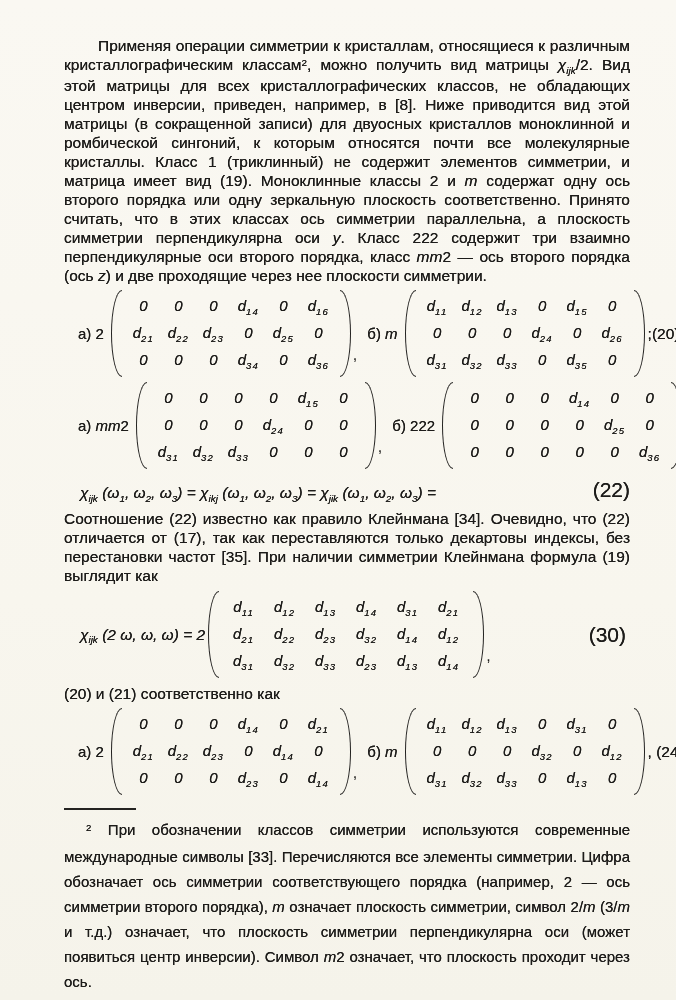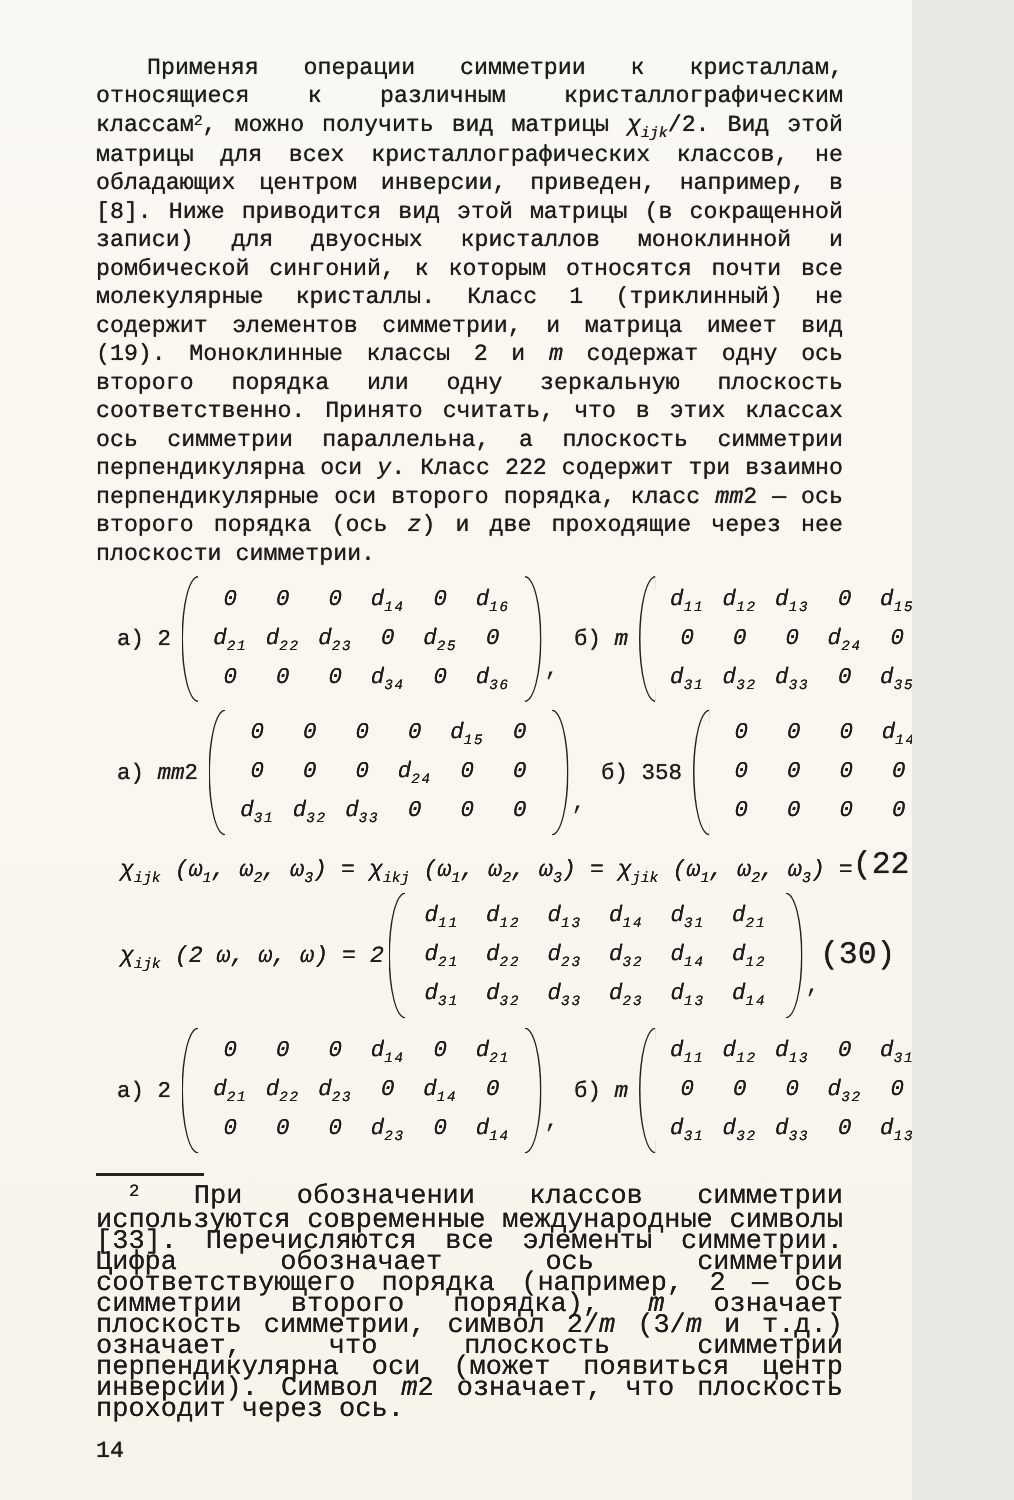--- a/index.html
+++ b/index.html
@@ -1,20 +1,20 @@
 <!DOCTYPE html>
 <html lang="ru"><head>
 <meta charset="utf-8">
 <style>
   html,body{margin:0;padding:0;background:#e9e7e1;}
   .page{
-    width:608px;height:1000px;box-sizing:border-box;
+    width:676px;height:1000px;box-sizing:border-box;
     padding:36px 46px 0 64px;
     background:linear-gradient(180deg,#faf8f2 0%,#f8f6ee 60%,#f5f3ea 100%);
-    font-family:Liberation Mono, monospace;
+    font-family:Liberation Sans, sans-serif;
     color:#1d1c1a;overflow:hidden;position:relative;
   }
   .body{
     font-size:15.5px;line-height:19px;margin:0;text-align:justify;
     text-shadow:0 0 .5px currentColor;
   }
   .indent{text-indent:34px;}
   .spacer-top{margin-top:7px;}
   sub{font-size:64%;vertical-align:baseline;position:relative;top:.38em;}
   sup{font-size:64%;vertical-align:baseline;position:relative;top:-.45em;}
@@ -46,21 +46,21 @@
 
   
   .eq23{display:flex;align-items:center;margin:6px 0 6px 16px;}
   .eq23 .mathline{margin-right:3px;}
   .eq23 .eqnum{margin-left:auto;margin-right:4px;}
   .eq23-matrix .mcell{min-width:37px;}
 
   
   .footrule{width:72px;border-top:2.5px solid #242321;margin:13px 0 7px 0;}
   .footnote{
-    font-size:18px;line-height:14px;margin:0;text-align:justify;
+    font-size:15px;line-height:25px;margin:0;text-align:justify;
     text-indent:22px;text-shadow:0 0 .4px currentColor;
   }
   .pagenum{margin-top:11px;font-size:15.5px;text-shadow:0 0 .7px currentColor;}
 </style>
 </head>
 <body>
 
 <div class="page">
 
   <p class="body indent">Применяя операции симметрии к кристаллам, относящиеся к различным кристаллографическим классам<sup>2</sup>, можно получить вид матрицы <i>χ<sub>ijk</sub></i>/2. Вид этой матрицы для всех кристаллографических классов, не обладающих центром инверсии, приведен, например, в [8]. Ниже приводится вид этой матрицы (в сокращенной записи) для двуосных кристаллов моноклинной и ромбической сингоний, к которым относятся почти все молекулярные кристаллы. Класс 1 (триклинный) не содержит элементов симметрии, и матрица имеет вид (19). Моноклинные классы 2 и <i>m</i> содержат одну ось второго порядка или одну зеркальную плоскость соответственно. Принято считать, что в этих классах ось симметрии параллельна, а плоскость симметрии перпендикулярна оси <i>y</i>. Класс 222 содержит три взаимно перпендикулярные оси второго порядка, класс <i>mm</i>2 — ось второго порядка (ось <i>z</i>) и две проходящие через нее плоскости симметрии.</p>
@@ -147,21 +147,21 @@
             <span class="mcell">d<sub>33</sub></span>
             <span class="mcell">0</span>
             <span class="mcell">0</span>
             <span class="mcell">0</span>
           </span>
           <span class="paren pr"></span>
         </span>
       <span class="msep">,</span>
     </span>
     <span class="eqitem">
-      <span class="mlabel">б) 358</span>
+      <span class="mlabel">б) 222</span>
       <span class="matrix">
           <span class="paren pl"></span>
           <span class="mgrid" style="grid-template-columns: repeat(6, auto);">
             <span class="mcell">0</span>
             <span class="mcell">0</span>
             <span class="mcell">0</span>
             <span class="mcell">d<sub>14</sub></span>
             <span class="mcell">0</span>
             <span class="mcell">0</span>
             <span class="mcell">0</span>
@@ -184,20 +184,21 @@
   </div>
 
 
   <div class="eq22">
     <span class="eqlines">
       <span class="mathline">χ<sub>ijk</sub> (ω<sub>1</sub>, ω<sub>2</sub>, ω<sub>3</sub>) = χ<sub>ikj</sub> (ω<sub>1</sub>, ω<sub>2</sub>, ω<sub>3</sub>) = χ<sub>jik</sub> (ω<sub>1</sub>, ω<sub>2</sub>, ω<sub>3</sub>) =</span>
     </span>
     <span class="eqnum">(22)</span>
   </div>
 
+  <p class="body spacer-top">Соотношение (22) известно как правило Клейнмана [34]. Очевидно, что (22) отличается от (17), так как переставляются только декартовы индексы, без перестановки частот [35]. При наличии симметрии Клейнмана формула (19) выглядит как</p>
 
   <div class="eq23">
     <span class="mathline">χ<sub>ijk</sub> (2 ω, ω, ω) = 2</span>
     <span class="matrix eq23-matrix">
         <span class="paren pl"></span>
         <span class="mgrid" style="grid-template-columns: repeat(6, auto);">
           <span class="mcell">d<sub>11</sub></span>
           <span class="mcell">d<sub>12</sub></span>
           <span class="mcell">d<sub>13</sub></span>
           <span class="mcell">d<sub>14</sub></span>
@@ -215,20 +216,21 @@
           <span class="mcell">d<sub>23</sub></span>
           <span class="mcell">d<sub>13</sub></span>
           <span class="mcell">d<sub>14</sub></span>
         </span>
         <span class="paren pr"></span>
       </span>
     <span class="msep">,</span>
     <span class="eqnum">(30)</span>
   </div>
 
+  <p class="body">(20) и (21) соответственно как</p>
 
   <div class="eqrow">
     <span class="eqitem">
       <span class="mlabel">а) 2</span>
       <span class="matrix">
           <span class="paren pl"></span>
           <span class="mgrid" style="grid-template-columns: repeat(6, auto);">
             <span class="mcell">0</span>
             <span class="mcell">0</span>
             <span class="mcell">0</span>

